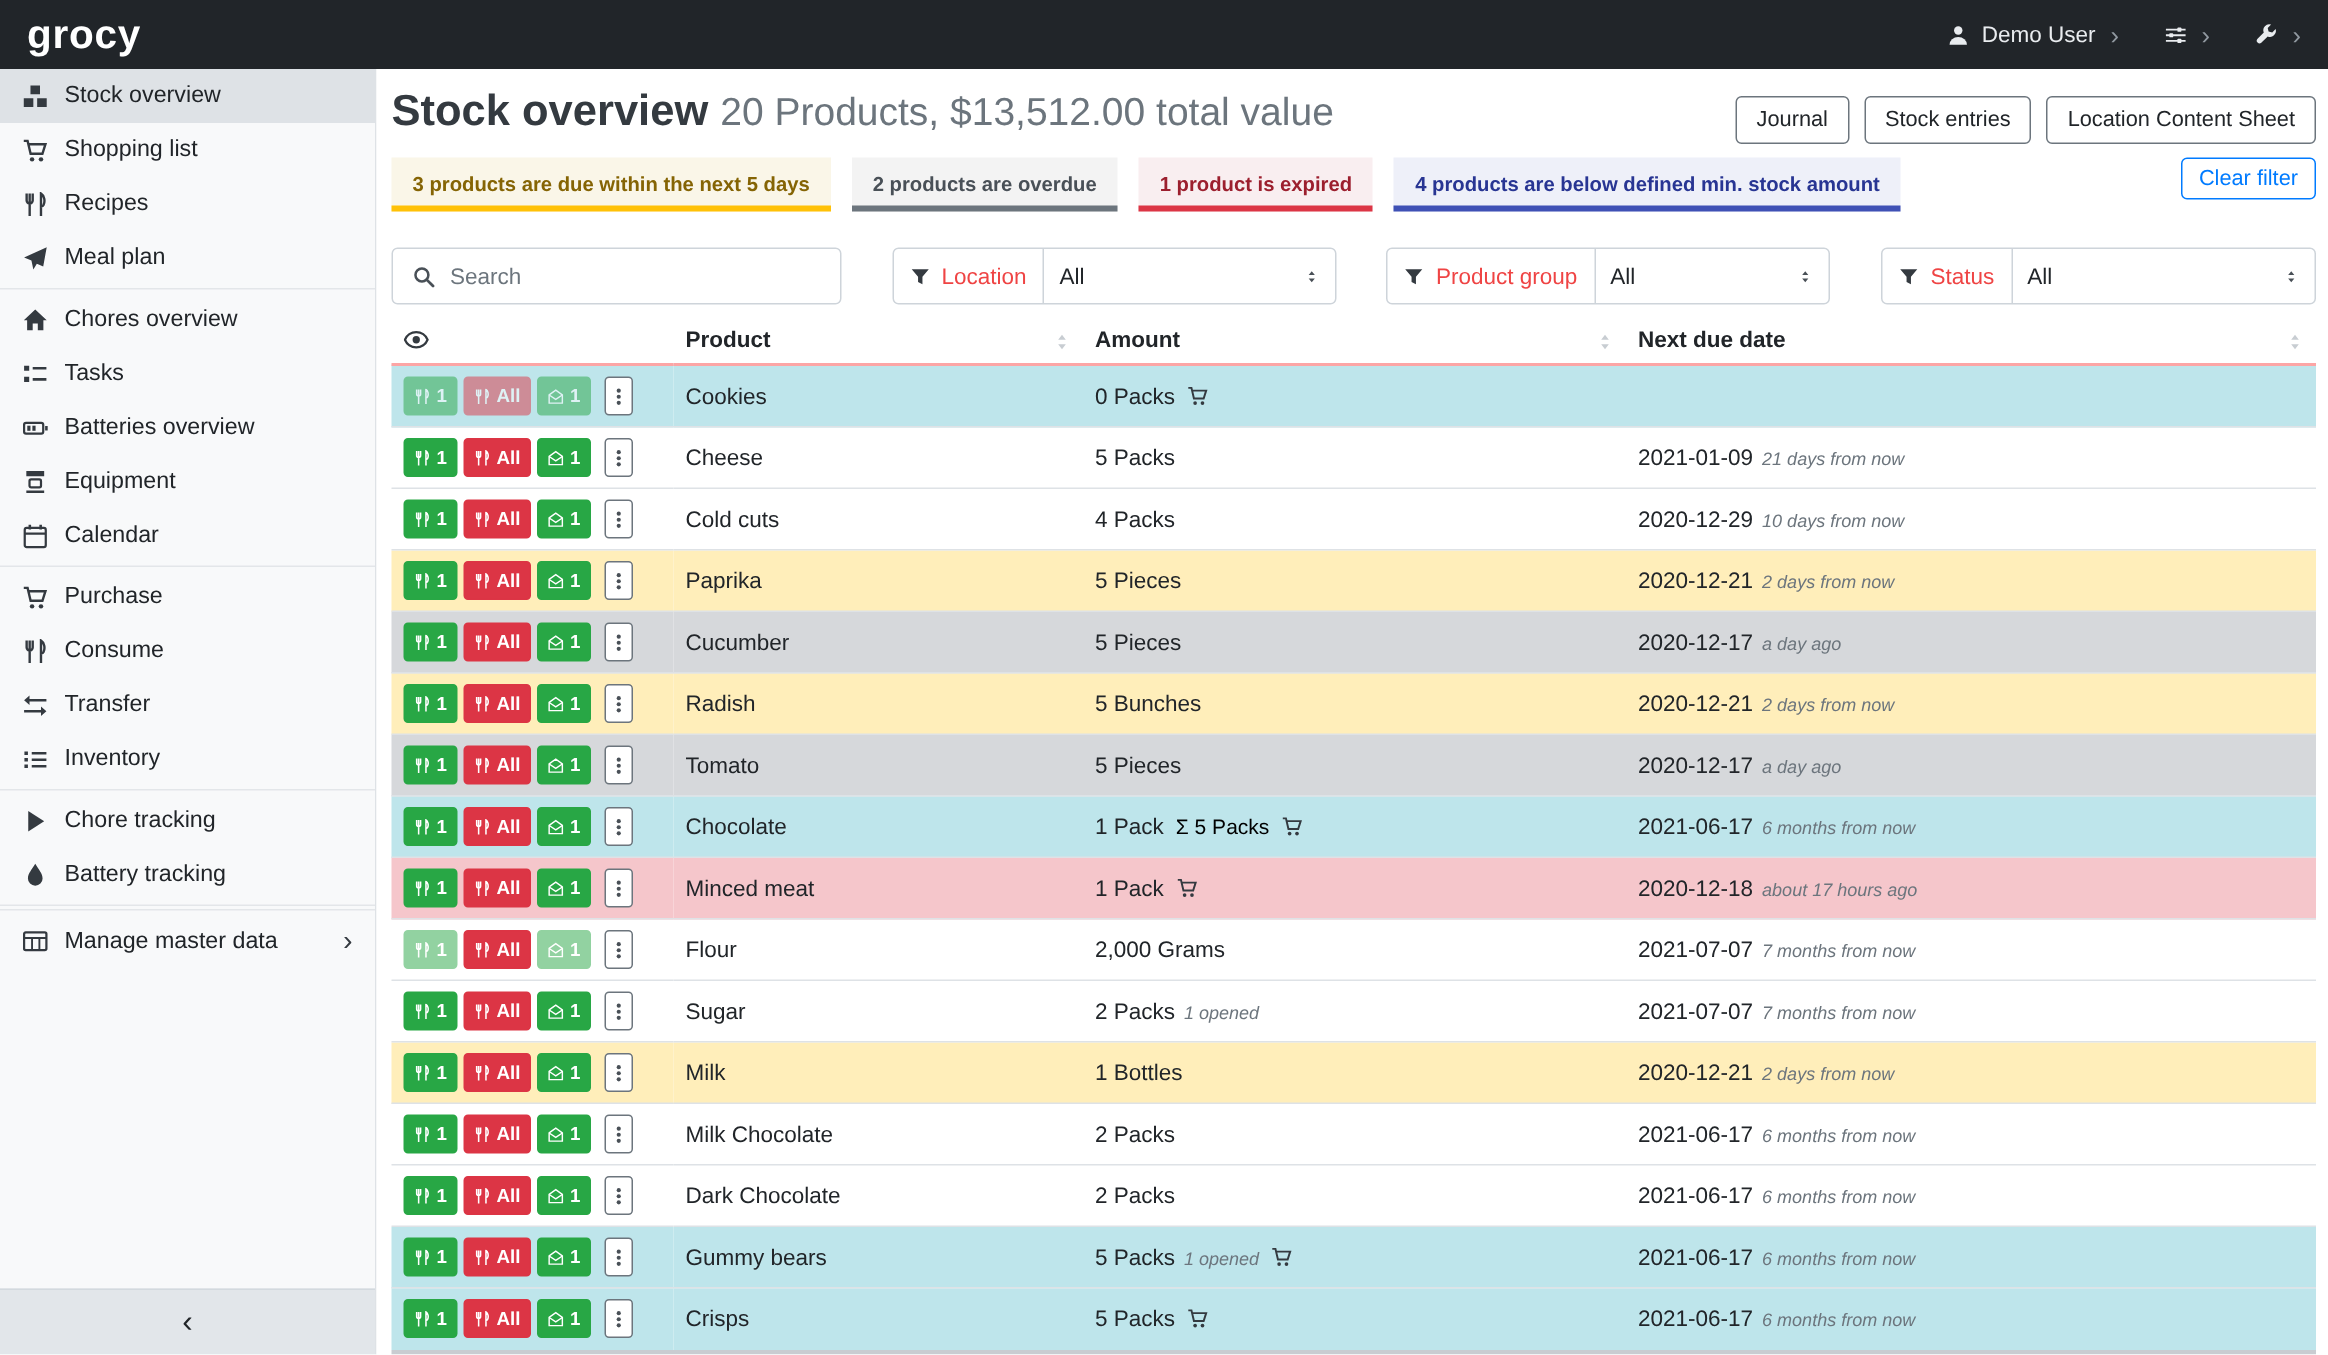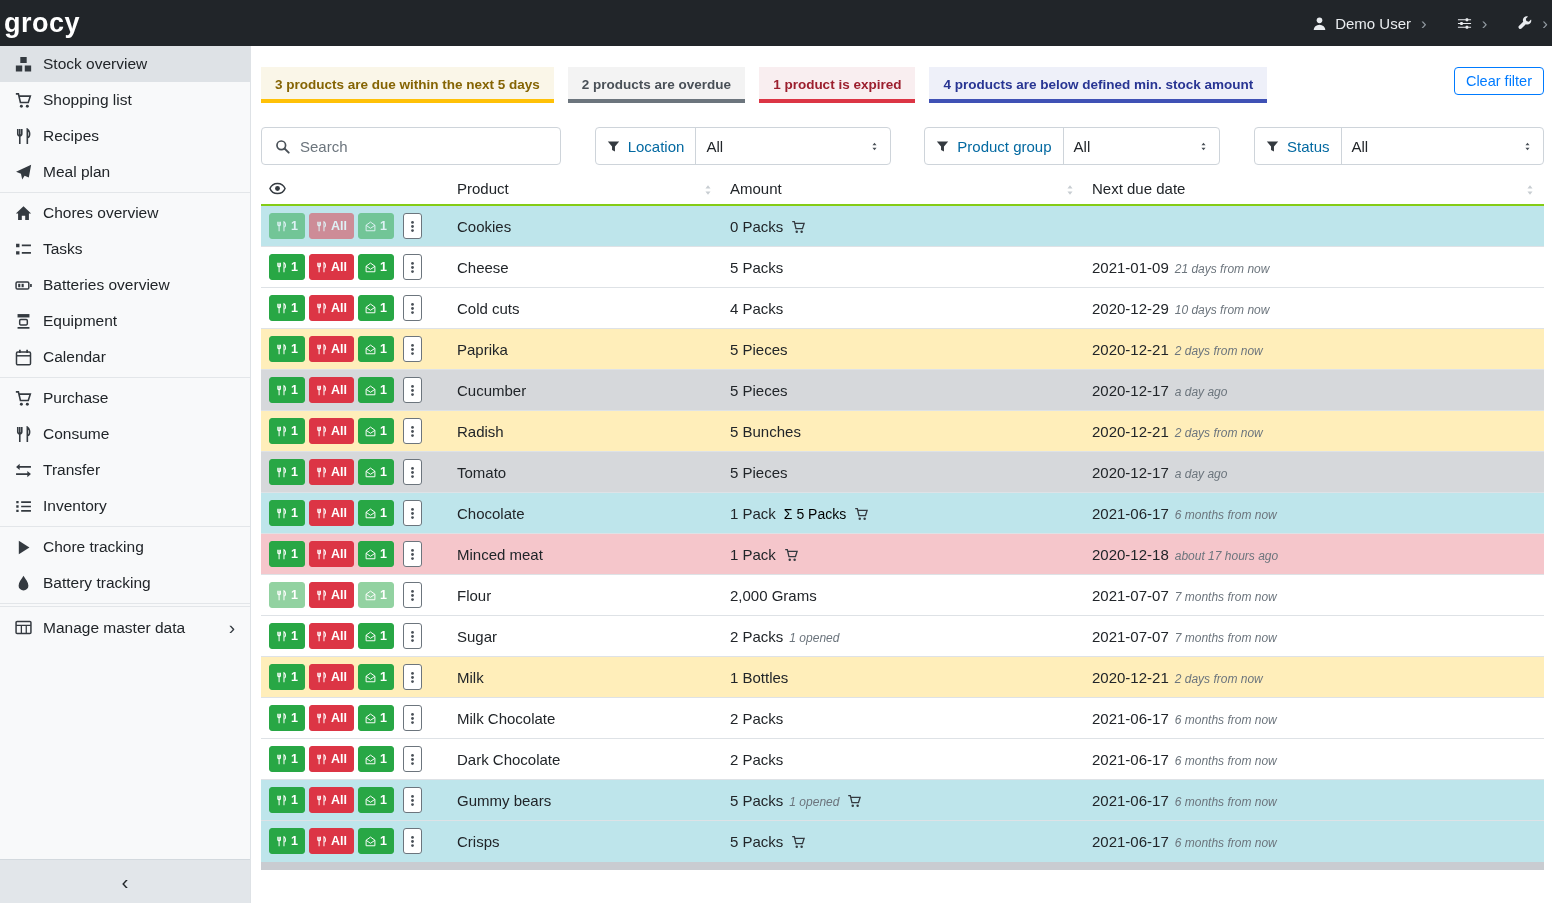--- a/index.html
+++ b/index.html
@@ -2,21 +2,21 @@
 <html><head>
 <meta charset="utf-8">
 <style>
   *{box-sizing:border-box;margin:0;padding:0}
   body{width:1552px;height:903px;overflow:hidden;position:relative;background:#fff;color:#212529;
        font-family:"Liberation Sans",sans-serif;}
   svg{display:inline-block}
 
   
   .navbar{position:absolute;top:0;left:0;right:0;height:46px;background:#212529;display:flex;
-          align-items:center;justify-content:space-between;padding:0 4px;z-index:5}
+          align-items:center;justify-content:space-between;padding:0 18px;z-index:5}
   .brand{color:#fff;font-size:27px;font-weight:700;letter-spacing:.5px;cursor:pointer}
   .nav-right{display:flex;align-items:flex-start;gap:30px}
   .nav-item{display:flex;align-items:center;gap:8px;color:#e9ecef;font-size:15px;cursor:pointer}
   .nav-item svg{width:15px;height:15px;color:#e9ecef}
   .nav-chev{color:#9199a0;font-size:17px;line-height:1;margin-left:2px}
 
   
   .sidebar{position:absolute;top:46px;left:0;bottom:0;width:251px;background:#f8f9fa;
            border-right:1px solid #dee2e6}
   .side-item{display:flex;align-items:center;gap:11px;padding:9px 15px;font-size:15.5px;
@@ -51,30 +51,30 @@
         background:#fff}
   .search-group{width:300px}
   .search-icon-wrap{padding:0 10px 0 13px;color:#495057;display:flex}
   .search-icon-wrap svg{width:15px;height:15px}
   .search-input{border:0;outline:0;flex:1;font-size:15px;font-family:inherit;color:#495057;
         min-width:0;background:transparent;padding-right:8px}
   .search-input::placeholder{color:#6c757d}
   .fg-location,.fg-product-group{width:296px}
   .fg-status{width:290px}
   .ig-addon{display:flex;align-items:center;gap:8px;padding:0 11px;height:100%;
-        border-right:1px solid #ced4da;color:#0369a1;font-size:15px;white-space:nowrap}
+        border-right:1px solid #ced4da;color:#ef4444;font-size:15px;white-space:nowrap}
   .ig-addon svg{width:13px;height:13px;color:#343a40}
   .ig-select{flex:1;display:flex;align-items:center;justify-content:space-between;padding:0 10px;
         font-size:15px;cursor:pointer}
   .ig-select svg{width:11px;height:15px;color:#495057}
 
   
   .stock-table{width:100%;border-collapse:collapse;font-size:15px}
-  .stock-table th{text-align:left;padding:7px 8px;font-weight:400;color:#212529;
-        border-bottom:2px solid #84cc16}
+  .stock-table th{text-align:left;padding:7px 8px;font-weight:700;color:#212529;
+        border-bottom:2px solid #fca5a5}
   th.th-actions{width:188px}
   th.th-product{width:273px}
   th.th-amount{width:362px}
   .sort-ic{float:right;width:12px;height:12px;color:#c8cdd2;margin-top:4px}
   .eye-ic{width:17px;height:17px;color:#343a40;display:block}
   .stock-table td{padding:7px 8px;border-top:1px solid #dee2e6;vertical-align:middle;height:41px}
   tr.info>td{background:#bee5eb}
   tr.warning>td{background:#ffeeba}
   tr.secondary>td{background:#d6d8db}
   tr.danger>td{background:#f5c6cb}
@@ -328,20 +328,30 @@
         </svg>
         <span class="slabel">Manage master data</span>
         <span class="schev">›</span>
       </a>
     </nav>
   <div class="sidebar-collapse">‹</div>
 </aside>
 
 <main class="main">
 
+  <div class="page-head">
+    <div>
+      <span class="page-title">Stock overview</span><span class="page-subtitle">20 Products, $13,512.00 total value</span>
+    </div>
+    <div class="head-actions" id="head-actions">
+        <button class="btn-outline">Journal</button>
+        <button class="btn-outline">Stock entries</button>
+        <button class="btn-outline">Location Content Sheet</button>
+      </div>
+  </div>
 
   <div class="banner-row">
     <div id="banners" style="display:flex;gap:14px">
         <div class="banner" style="border-bottom-color: rgb(255, 193, 7); color: rgb(133, 100, 4); background: rgb(250, 246, 232);">3 products are due within the next 5 days</div>
         <div class="banner" style="border-bottom-color: rgb(108, 117, 125); color: rgb(73, 80, 87); background: rgb(243, 243, 243);">2 products are overdue</div>
         <div class="banner" style="border-bottom-color: rgb(220, 53, 69); color: rgb(156, 31, 46); background: rgb(249, 238, 240);">1 product is expired</div>
         <div class="banner" style="border-bottom-color: rgb(63, 81, 181); color: rgb(40, 53, 147); background: rgb(238, 240, 249);">4 products are below defined min. stock amount</div>
       </div>
     <button class="btn-clear">Clear filter</button>
   </div>

